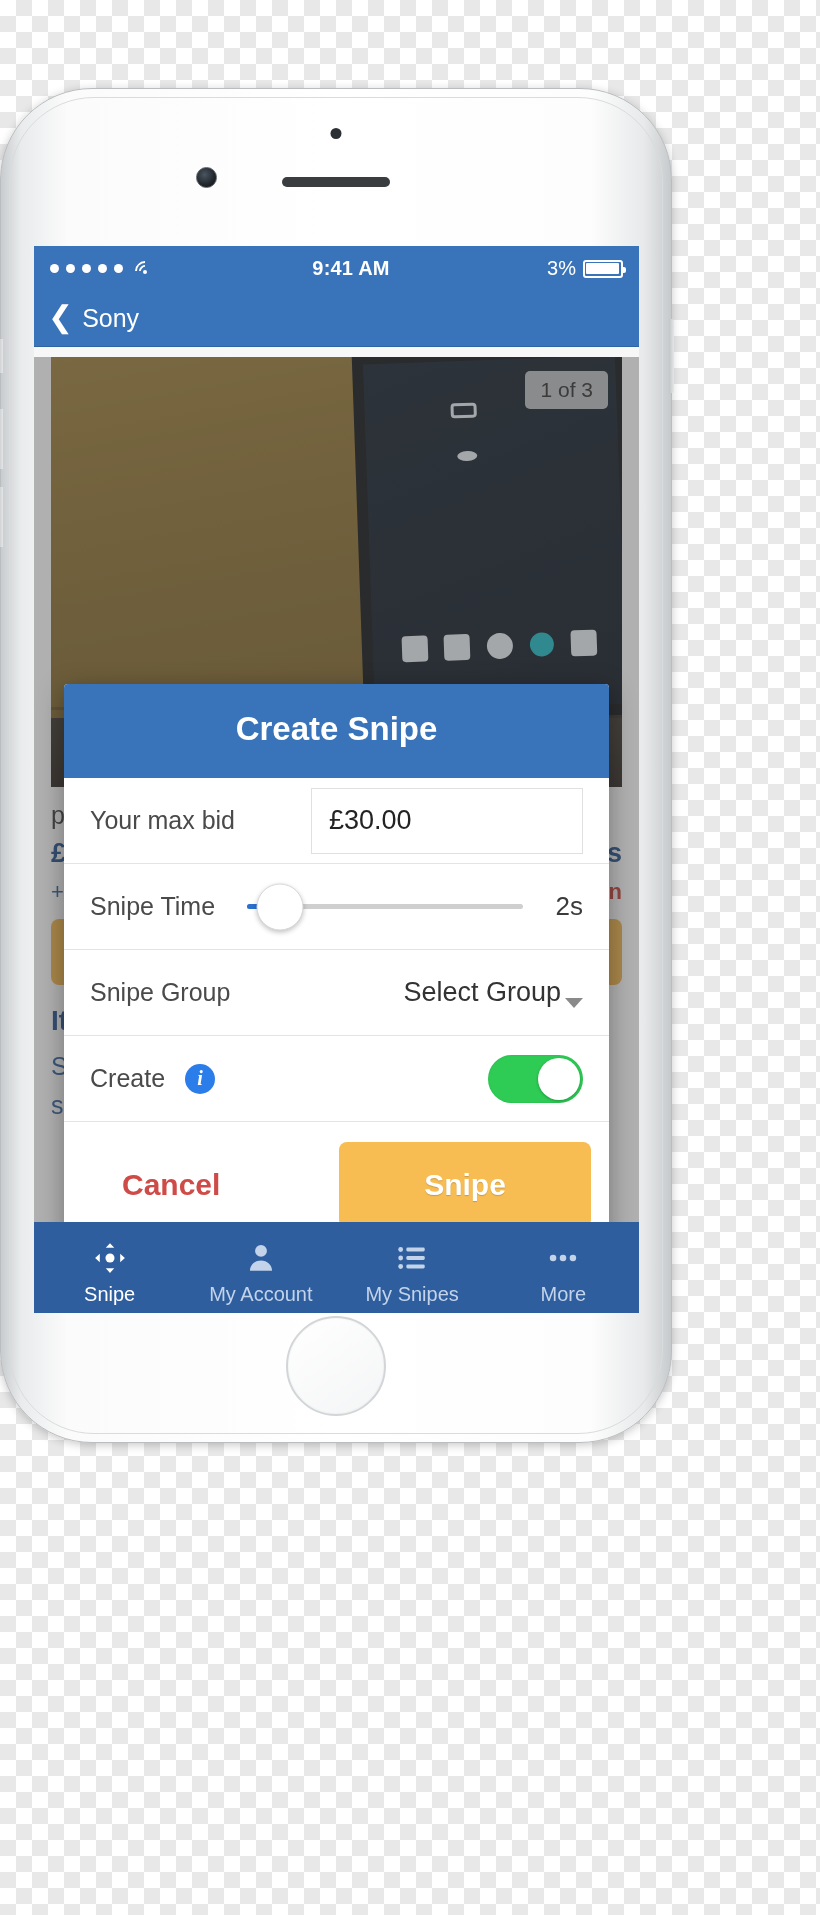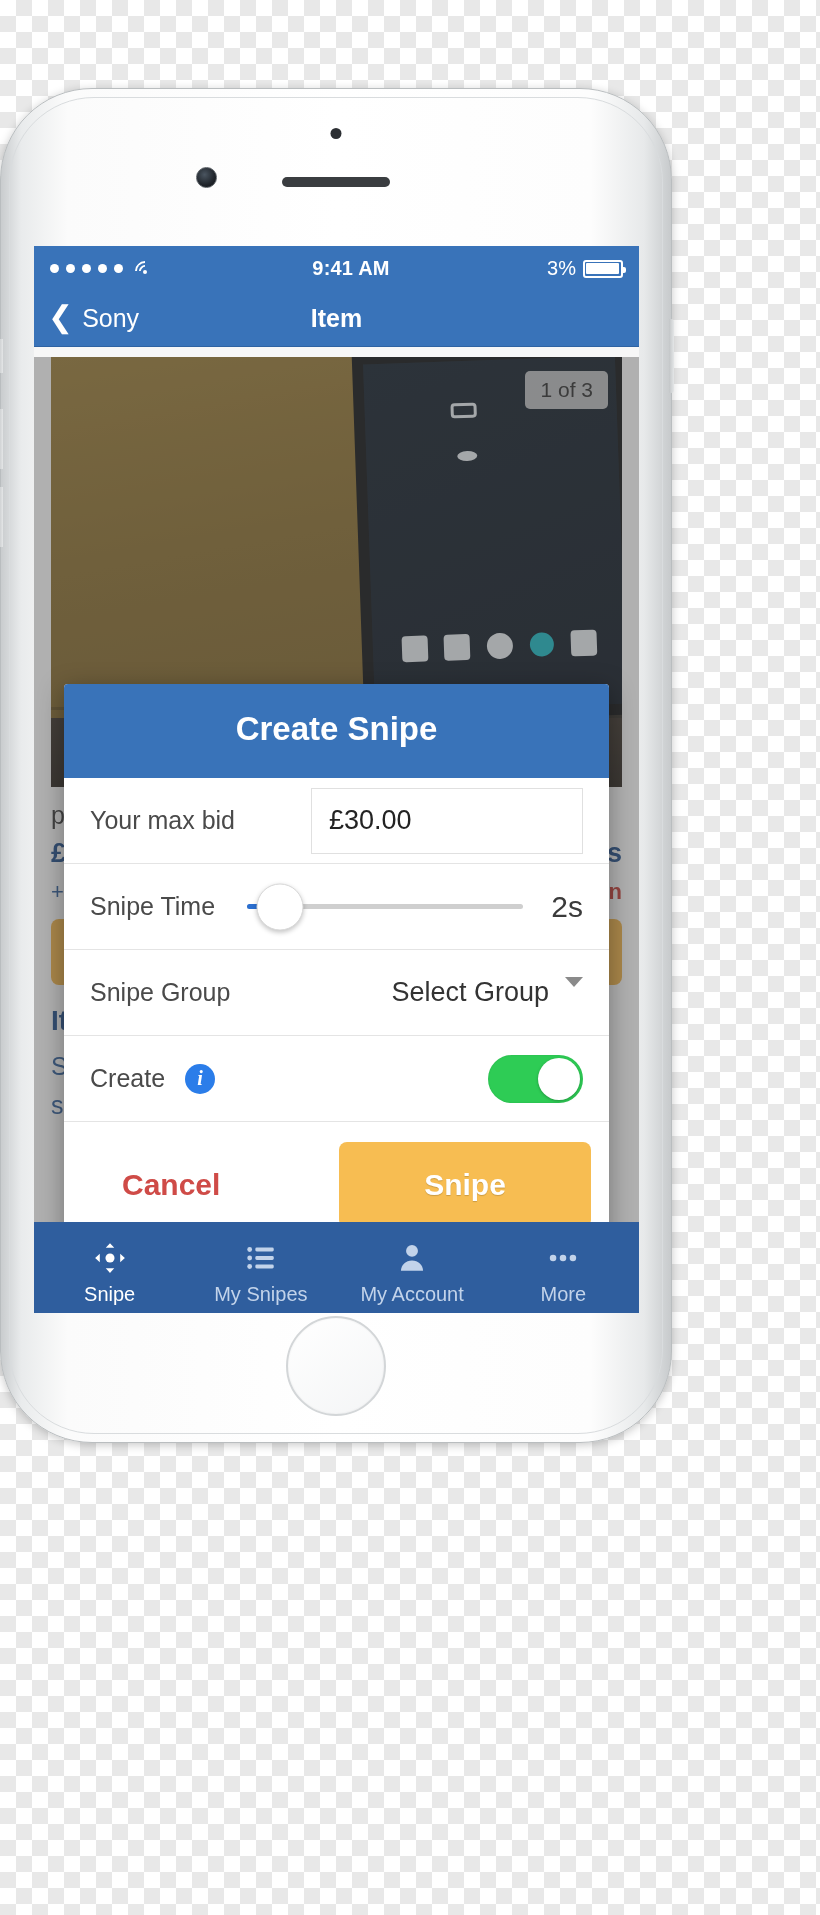--- a/index.html
+++ b/index.html
@@ -207,23 +207,23 @@
   #slider-track {
     position:relative; flex:1; height:5px; background:#cfcfcf; border-radius:3px;
   }
   #slider-fill { position:absolute; left:0; top:0; height:100%; width:16%; background:#2b6fd0; border-radius:3px; }
   #slider-thumb {
     position:absolute; left:12%; top:50%; transform:translate(-50%,-50%);
     width:47px; height:47px; border-radius:50%;
     background:#ffffff; border:1px solid #d8d8d8;
     box-shadow: 0 2px 5px rgba(0,0,0,0.24);
   }
-  #slider-value { font-size: 30px; color:#3b3b3b; min-width: 44px; text-align:right; }
-
-  #group-value-wrap { display:flex; align-items:flex-start; gap:16px; }
+  #slider-value { font-size: 26px; color:#3b3b3b; min-width: 44px; text-align:right; }
+
+  #group-value-wrap { display:flex; align-items:flex-end; gap:4px; }
   #group-value { font-size: 27px; color:#333; }
   #group-caret { width:0;height:0;border-left:9px solid transparent;border-right:9px solid transparent;border-top:10px solid #8a8a8a; }
 
   #prebid-left { display:flex; align-items:center; gap:20px; }
   #info-icon {
     width:30px; height:30px; border-radius:50%; background:#2b7de9;
     color:#fff; font-size:20px; font-weight:700; font-style:italic;
     display:flex; align-items:center; justify-content:center;
     font-family:"Liberation Serif", serif;
   }
@@ -299,21 +299,20 @@
             <span id="battery-fill"></span>
           </span>
       </div>
     </div>
 
     <div id="nav-bar">
       <div id="back-button">
         <span id="back-chevron">❮</span>
         <span>Sony</span>
       </div>
-      <div id="nav-title">Item</div>
     </div>
 
     <div id="content">
       <div id="item-photo">
         <div id="photo-wall"></div>
         <div id="photo-tv">
           <div id="photo-tv-screen">
             <span class="tv-icon" id="tvi1"></span>
             <span class="tv-icon" id="tvi2"></span>
             <div class="tv-row">
@@ -398,42 +397,42 @@
             <svg width="34" height="34" viewBox="0 0 24 24" fill="currentColor">
               <circle cx="12" cy="12" r="3.2"></circle>
               <path d="M12 1.5l3 3.3h-6zM12 22.5l3-3.3h-6zM1.5 12l3.3-3v6zM22.5 12l-3.3 3v-6z"></path>
             </svg>
           </div>
           <div class="tab-label">Snipe</div>
         </div>
         <div class="tab">
           <div class="tab-icon">
             <svg width="34" height="34" viewBox="0 0 24 24" fill="currentColor">
+              <circle cx="12" cy="7" r="4.2"></circle>
+              <path d="M4.2 21c0-4.3 3.5-7.3 7.8-7.3s7.8 3 7.8 7.3z"></path>
+            </svg>
+          </div>
+          <div class="tab-label">My Account</div>
+        </div>
+        <div class="tab">
+          <div class="tab-icon">
+            <svg width="34" height="34" viewBox="0 0 24 24" fill="currentColor">
               <circle cx="4" cy="6" r="1.7"></circle>
                 <rect x="8" y="4.6" width="13" height="2.8" rx="1"></rect>
               <circle cx="4" cy="12" r="1.7"></circle>
                 <rect x="8" y="10.6" width="13" height="2.8" rx="1"></rect>
               <circle cx="4" cy="18" r="1.7"></circle>
                 <rect x="8" y="16.6" width="13" height="2.8" rx="1"></rect>
             </svg>
           </div>
           <div class="tab-label">My Snipes</div>
         </div>
         <div class="tab">
           <div class="tab-icon">
             <svg width="34" height="34" viewBox="0 0 24 24" fill="currentColor">
-              <circle cx="12" cy="7" r="4.2"></circle>
-              <path d="M4.2 21c0-4.3 3.5-7.3 7.8-7.3s7.8 3 7.8 7.3z"></path>
-            </svg>
-          </div>
-          <div class="tab-label">My Account</div>
-        </div>
-        <div class="tab">
-          <div class="tab-icon">
-            <svg width="34" height="34" viewBox="0 0 24 24" fill="currentColor">
               <circle cx="5" cy="12" r="2.3"></circle>
                 <circle cx="12" cy="12" r="2.3"></circle>
                 <circle cx="19" cy="12" r="2.3"></circle>
             </svg>
           </div>
           <div class="tab-label">More</div>
         </div>
       </div>
     </div>
   </div>

